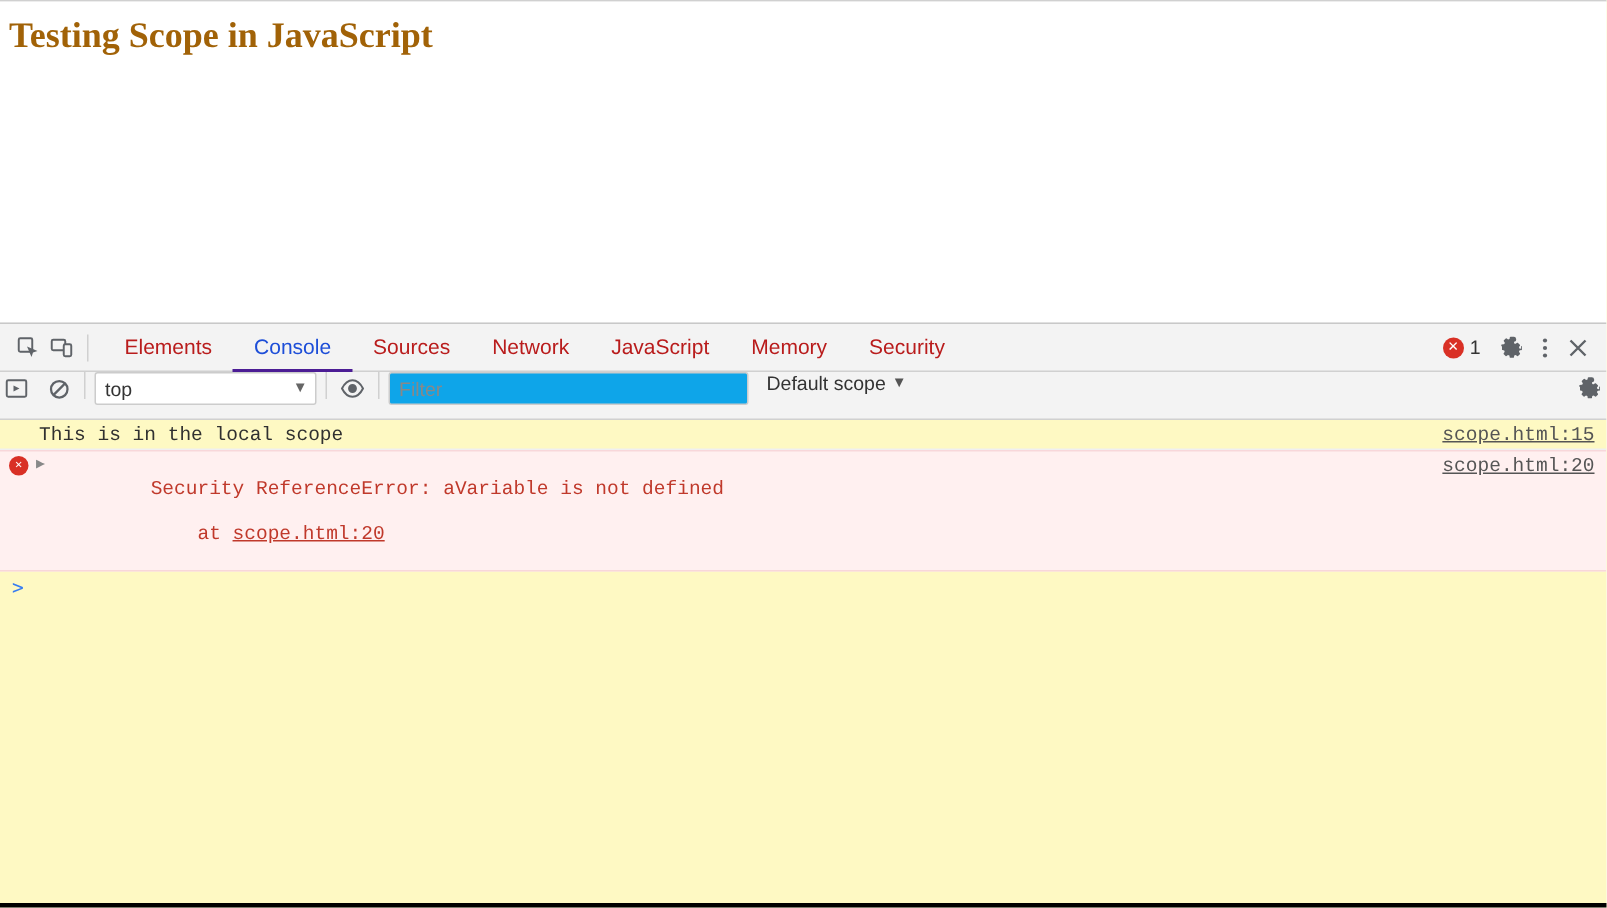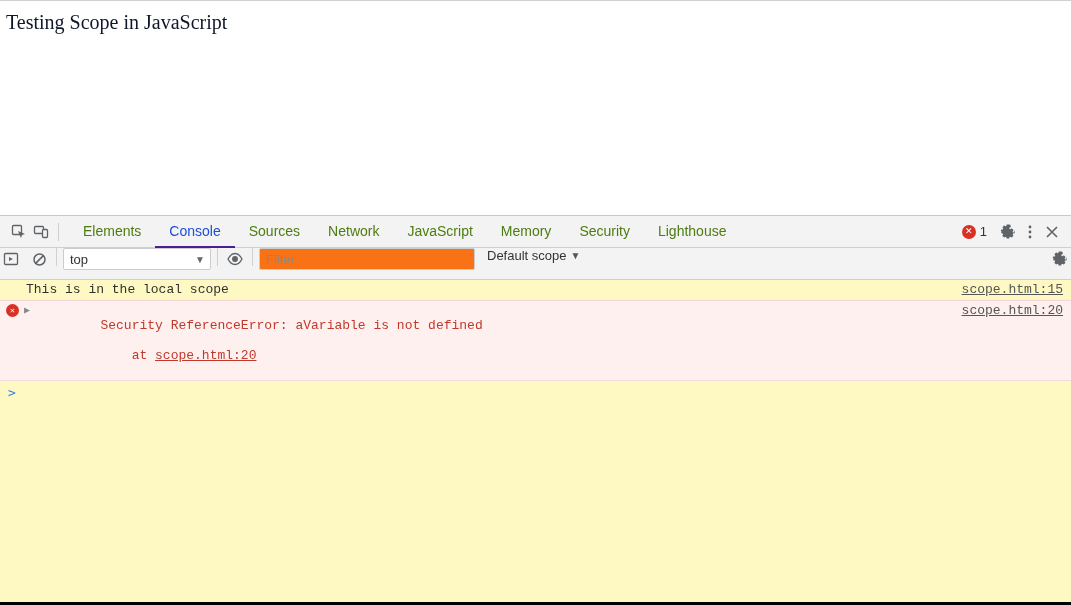--- a/index.html
+++ b/index.html
@@ -13,23 +13,23 @@
       overflow: hidden;
       border-top: 1px solid #d0d0d0;
     }
     .page-area {
       height: 214px;
       padding: 10px 6px;
       background: #fff;
     }
     .page-area h2 {
       font-family: "Times New Roman", Times, serif;
-      font-size: 20px;
-      font-weight: normal;
-      color: #0f172a;
+      font-size: 24px;
+      font-weight: bold;
+      color: #a16207;
     }
     .devtools {
       border-top: 1px solid #c8c8c8;
       background: #f3f3f3;
       height: calc(605px - 215px);
       display: flex;
       flex-direction: column;
     }
     
     .tabbar {
@@ -61,21 +61,21 @@
       display: flex;
       align-items: stretch;
       height: 32px;
       margin-left: 4px;
     }
     .tab {
       padding: 0 14px;
       display: flex;
       align-items: center;
       font-size: 14px;
-      color: #4d7c0f;
+      color: #b91c1c;
       cursor: default;
       border-bottom: 2px solid transparent;
     }
     .tab.active {
       color: #1d4ed8;
       border-bottom: 2px solid #4c1d95;
     }
     .tabbar .spacer { flex: 1; }
     .err-count {
       display: flex;
@@ -122,23 +122,23 @@
     }
     .context-select .caret {
       position: absolute;
       right: 5px;
       top: 50%;
       transform: translateY(-50%);
       color: #666;
       font-size: 10px;
     }
     .filter-input {
-      width: 216px;
+      width: 240px;
       height: 22px;
-      background: #f97316;
+      background: #0ea5e9;
       border: 1px solid #ccc;
       border-radius: 2px;
       padding: 0 6px;
       font-size: 13px;
       color: #333;
     }
     .filter-input::placeholder { color: #888; }
     .levels {
       display: flex;
       align-items: center;
@@ -237,21 +237,20 @@
     <div class="sep"></div>
 
     <div class="tabs">
       <div class="tab">Elements</div>
       <div class="tab active">Console</div>
       <div class="tab">Sources</div>
       <div class="tab">Network</div>
       <div class="tab">JavaScript</div>
       <div class="tab">Memory</div>
       <div class="tab">Security</div>
-      <div class="tab">Lighthouse</div>
     </div>
 
     <div class="spacer"></div>
 
     <div class="err-count">
       <span class="err-dot"></span>
       <span>1</span>
     </div>
 
     <div class="icon-btn">

